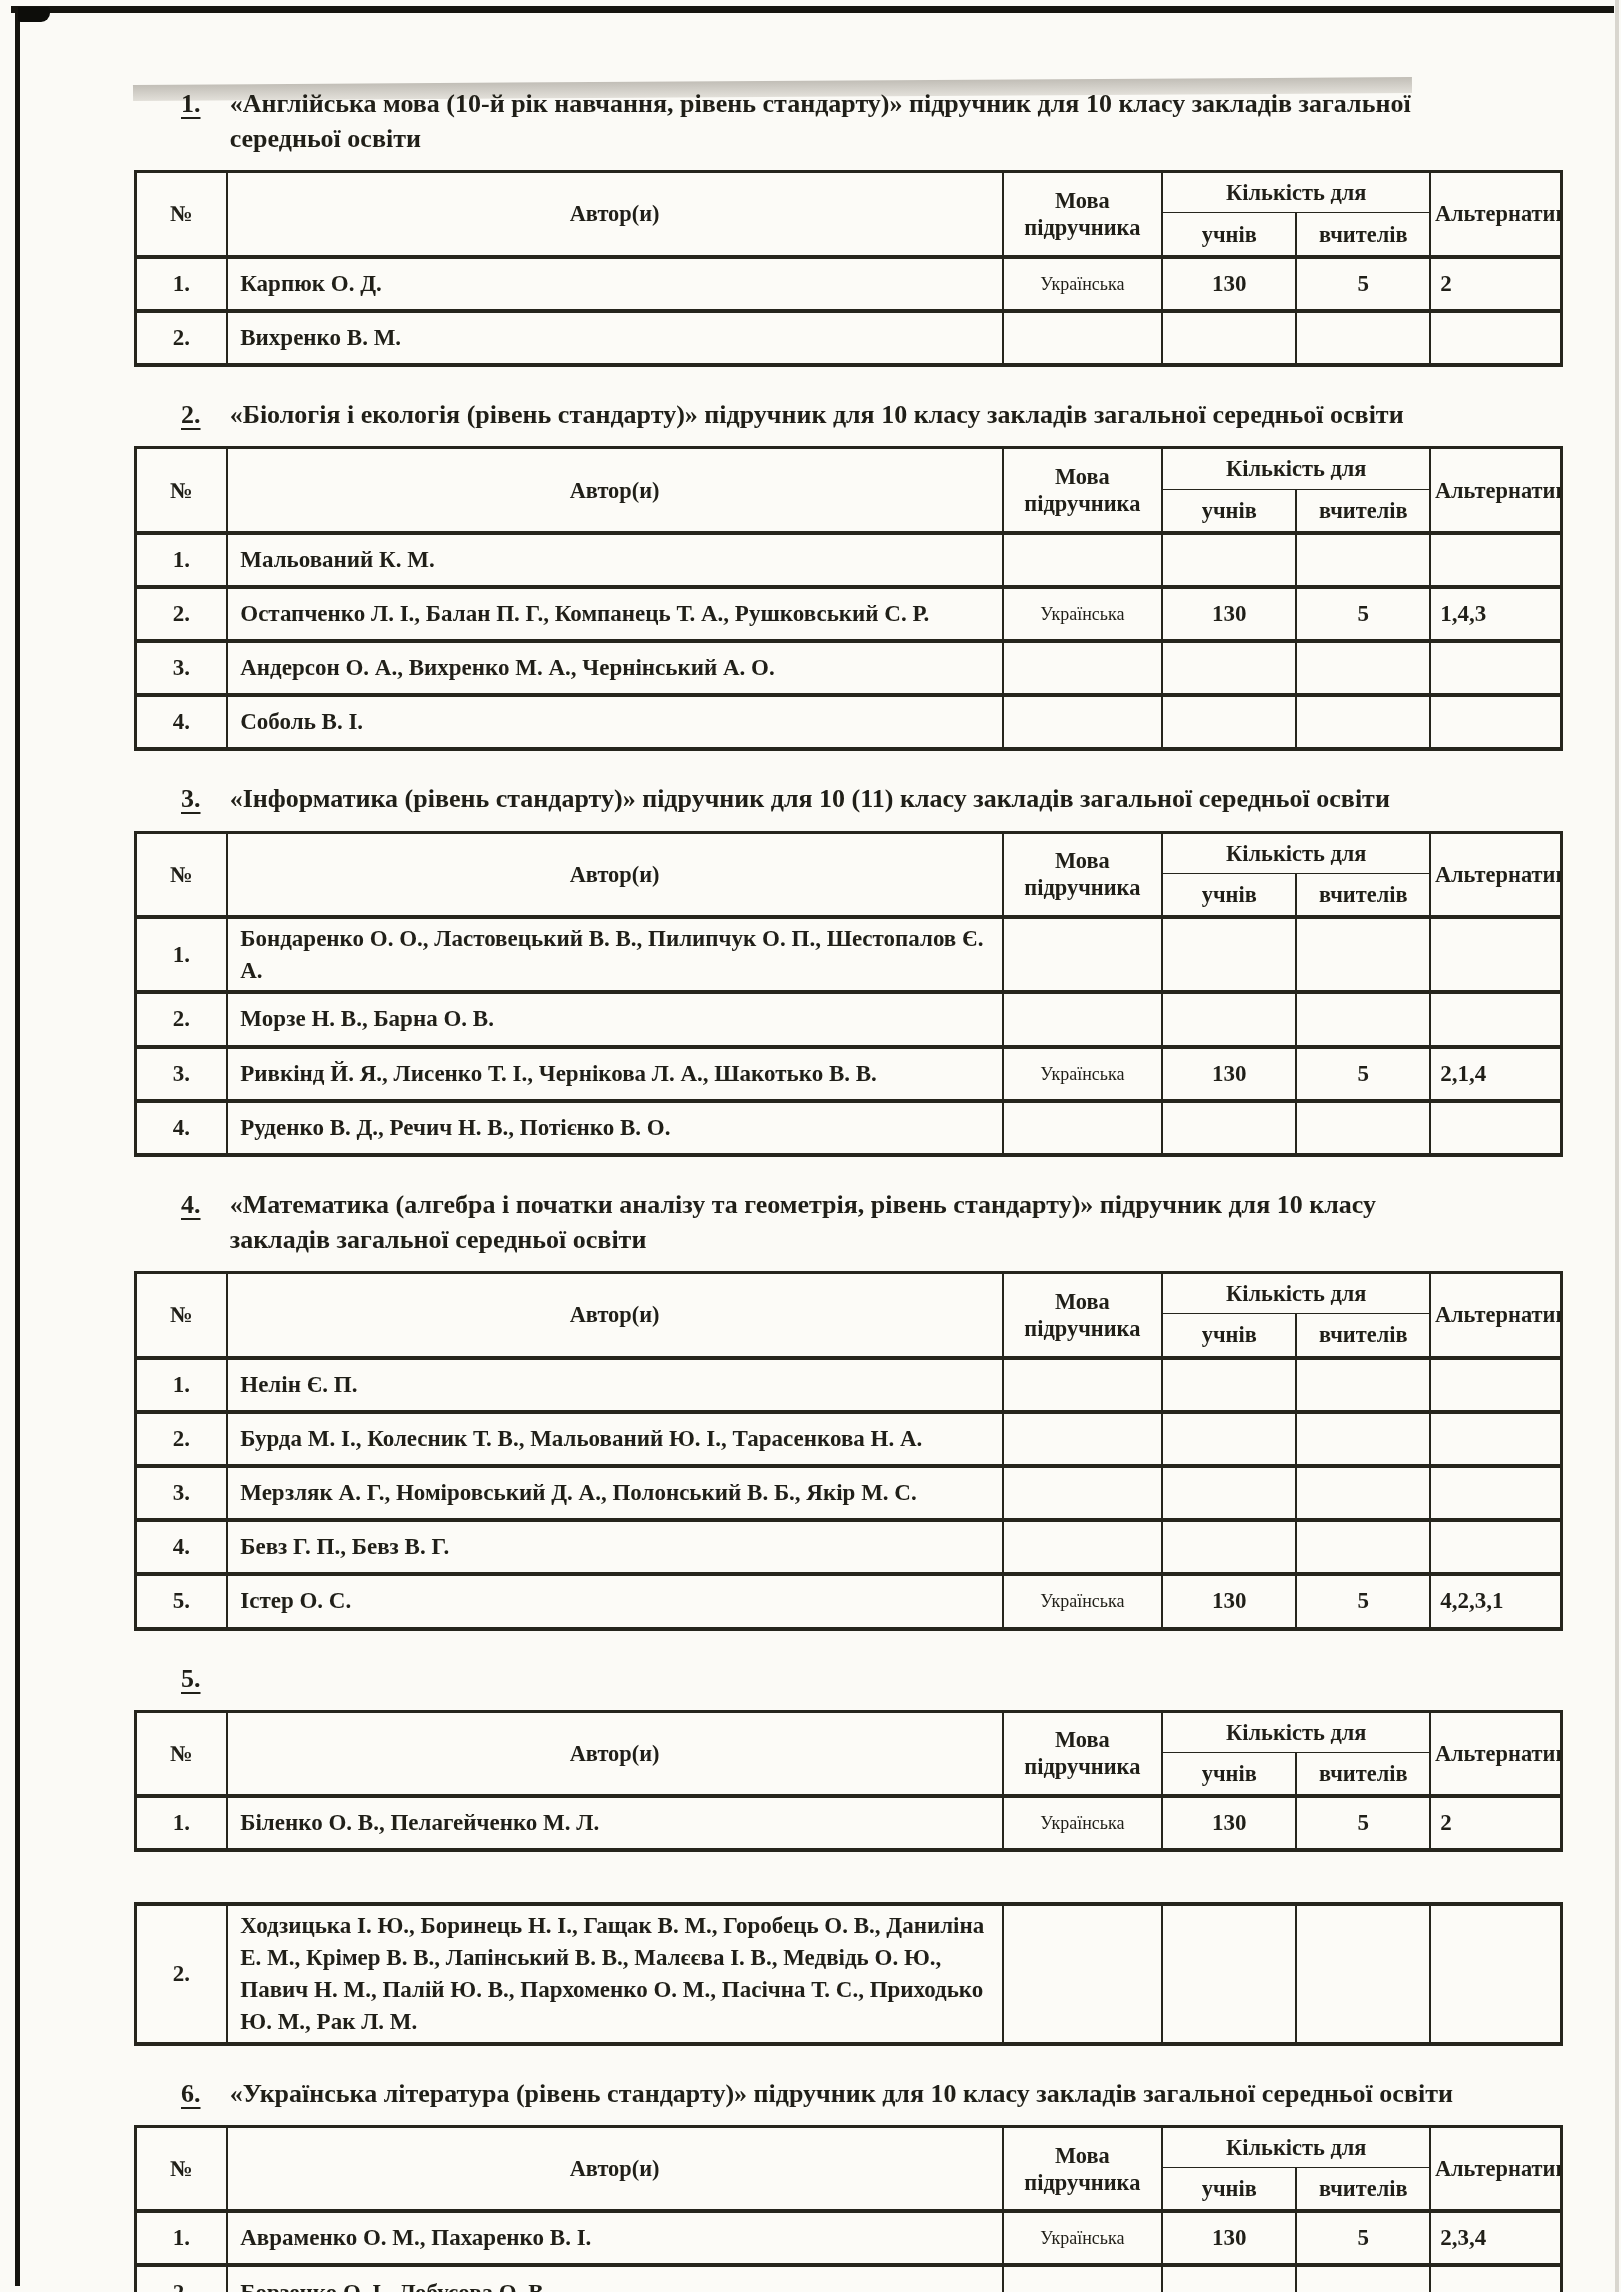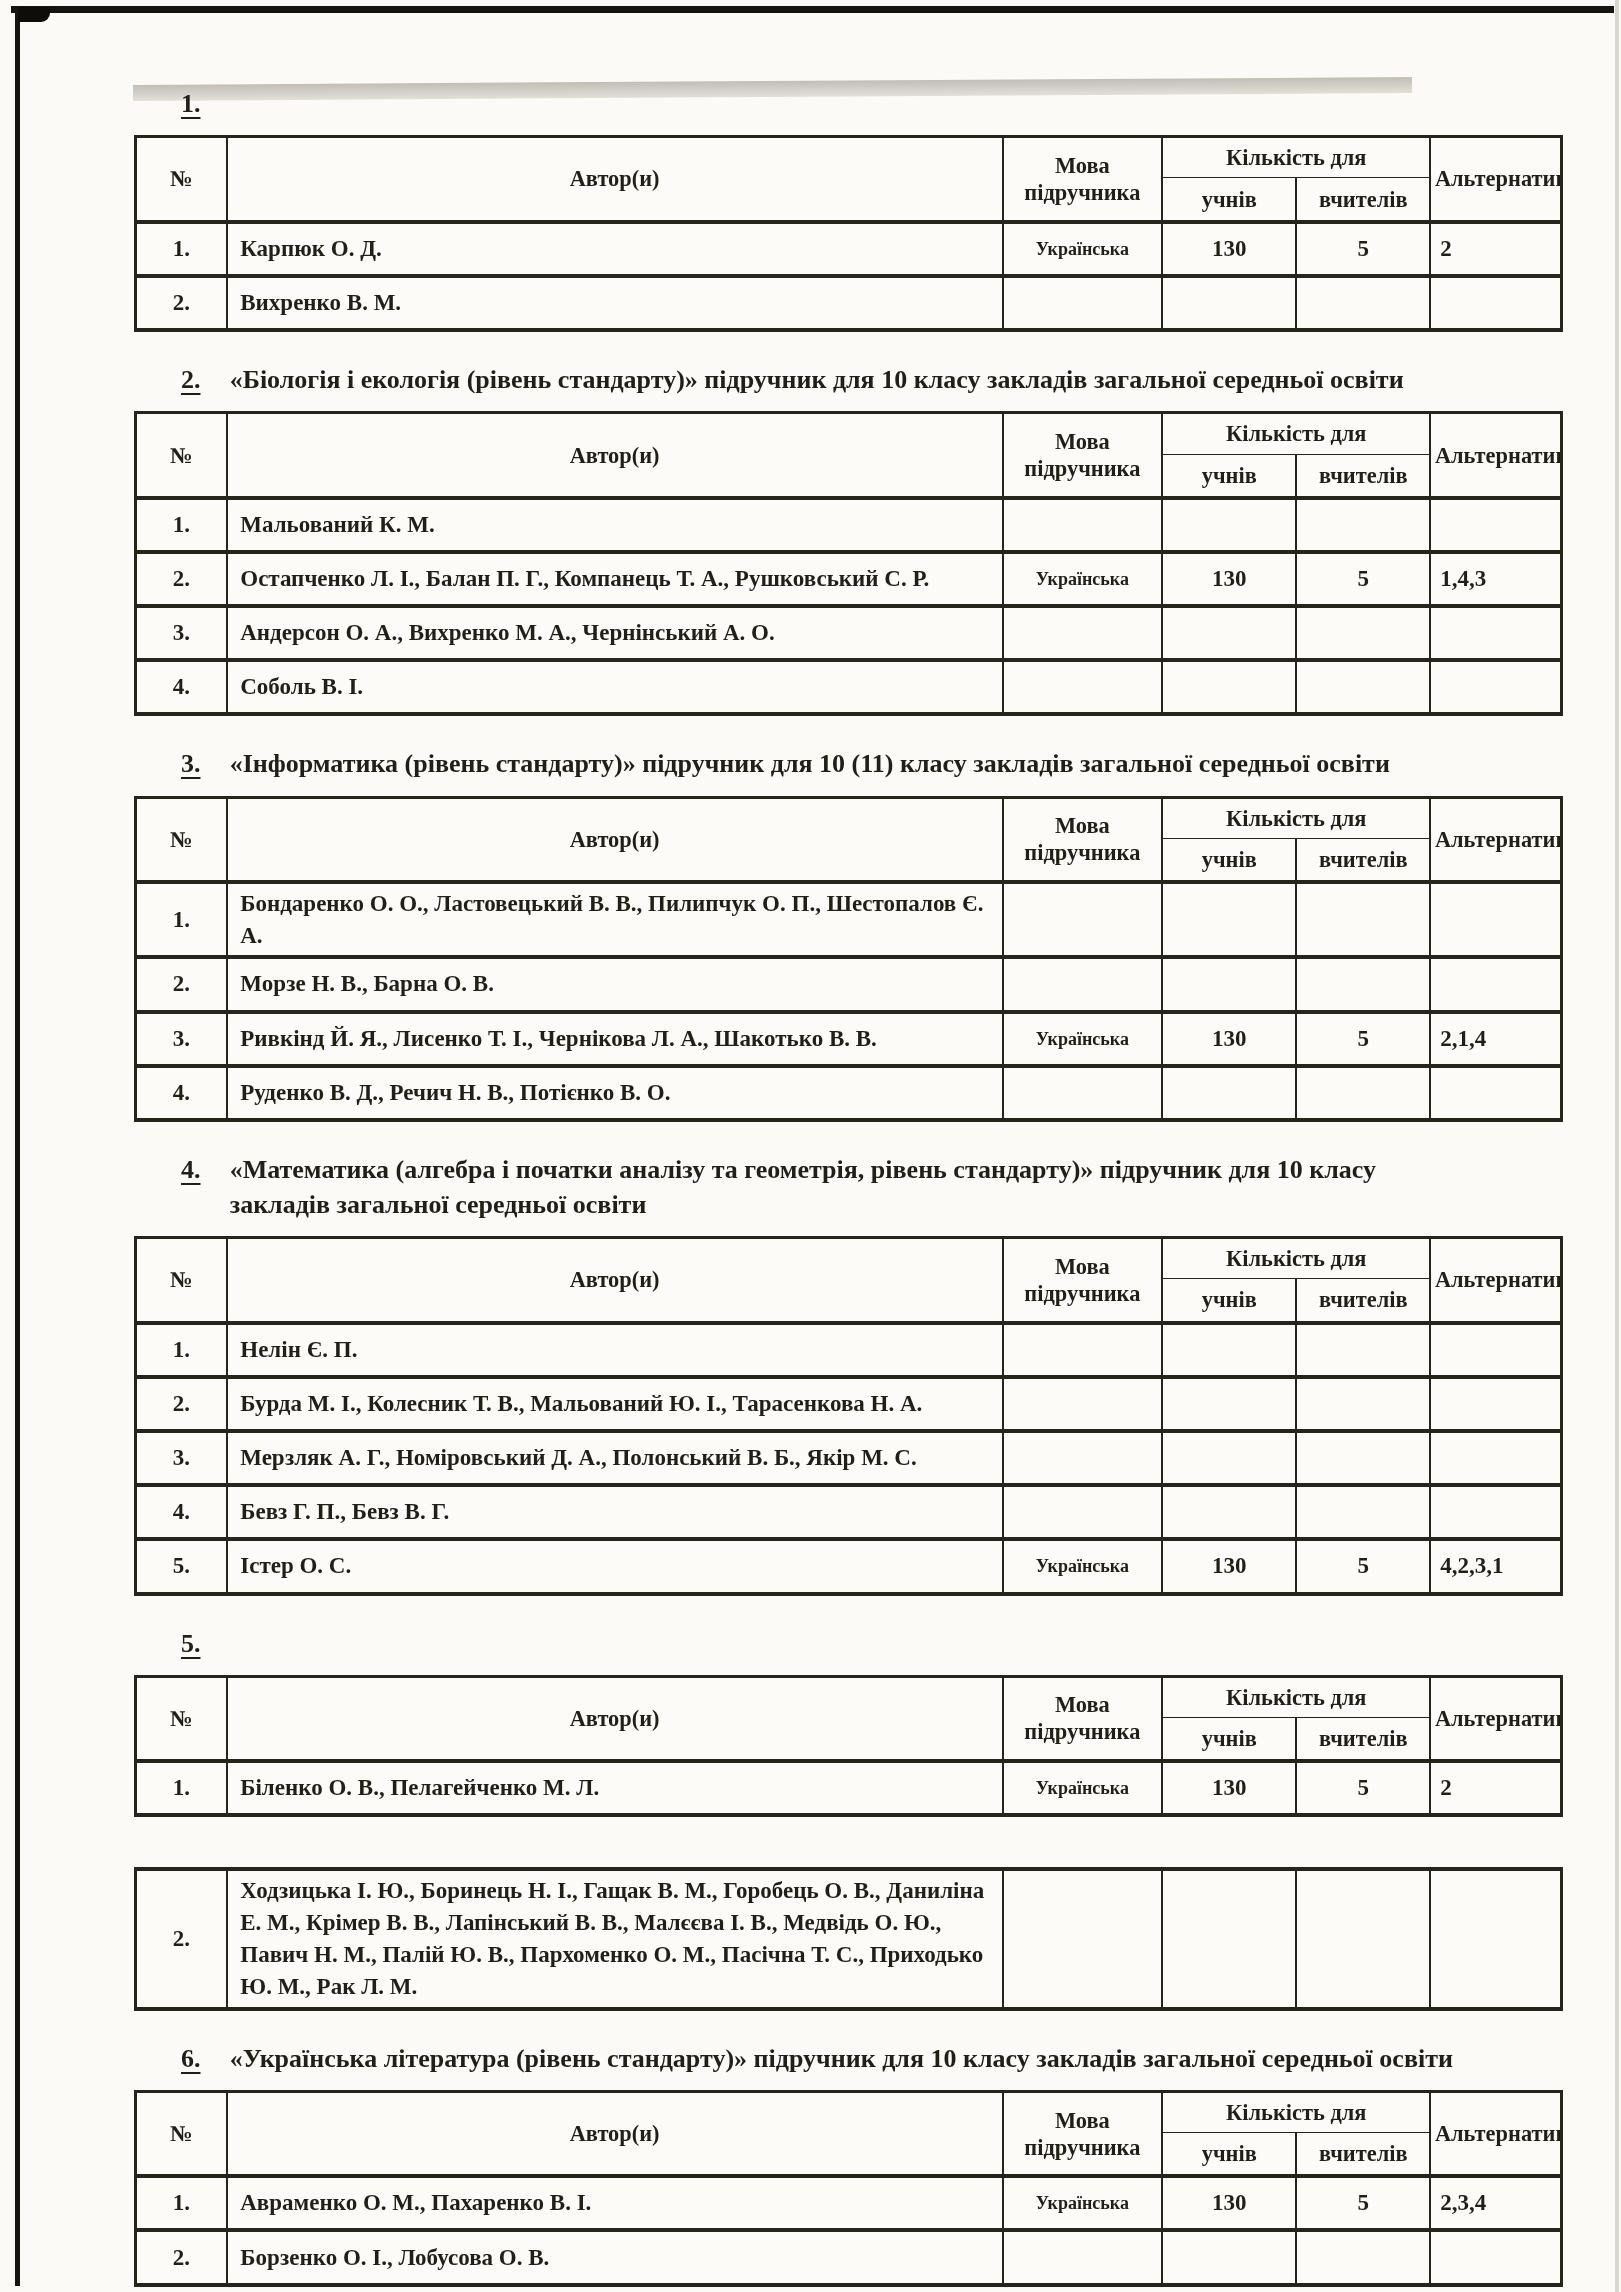--- a/index.html
+++ b/index.html
@@ -45,21 +45,21 @@
   }
   th.qty-group { border-bottom-width:1.8px; height:32px; }
   tr.subhead th { border-top-width:1.8px; height:34px; }
   tbody td {
     border-top-width:4.5px; border-bottom-width:4.5px;
     font-size:23px; font-weight:600; line-height:32px;
     height:43px; vertical-align:middle; padding:3.6px 9px;
   }
   td.c-num  { text-align:center; padding:3.6px 1.8px; }
   td.c-auth { text-align:left; padding-left:12.5px; padding-right:12.5px; }
-  td.c-lang { text-align:center; font-size:18px; font-weight:bold; padding:3.6px 1.8px; }
+  td.c-lang { text-align:center; font-size:18px; font-weight:normal; padding:3.6px 1.8px; }
   td.c-qty  { text-align:center; padding:3.6px 1.8px; }
   td.c-alt  { text-align:left; padding-left:9px; }
   .tbl-gap  { height:50px; }
 </style>
 </head>
 <body>
 
 <div class="page">
   <div class="edge-top"></div>
   <div class="edge-left"></div>
@@ -67,20 +67,21 @@
   <div class="corner-blob"></div>
   <div class="scan-band"></div>
 
   <div class="watermark wm1">Активаци</div>
   <div class="watermark wm2">Чтобы актив</div>
 
   <div class="content" id="doc-sections">
       <section>
         <div class="heading">
           <span class="num">1.</span>
+          <span class="txt">«Англійська мова (10-й рік навчання, рівень стандарту)» підручник для 10 класу закладів загальної середньої освіти</span>
         </div>
         <table>
           <colgroup>
             <col style="width: 6.4%;">
             <col style="width: 54.4%;">
             <col style="width: 11.2%;">
             <col style="width: 9.4%;">
             <col style="width: 9.4%;">
             <col style="width: 9.2%;">
           </colgroup>

